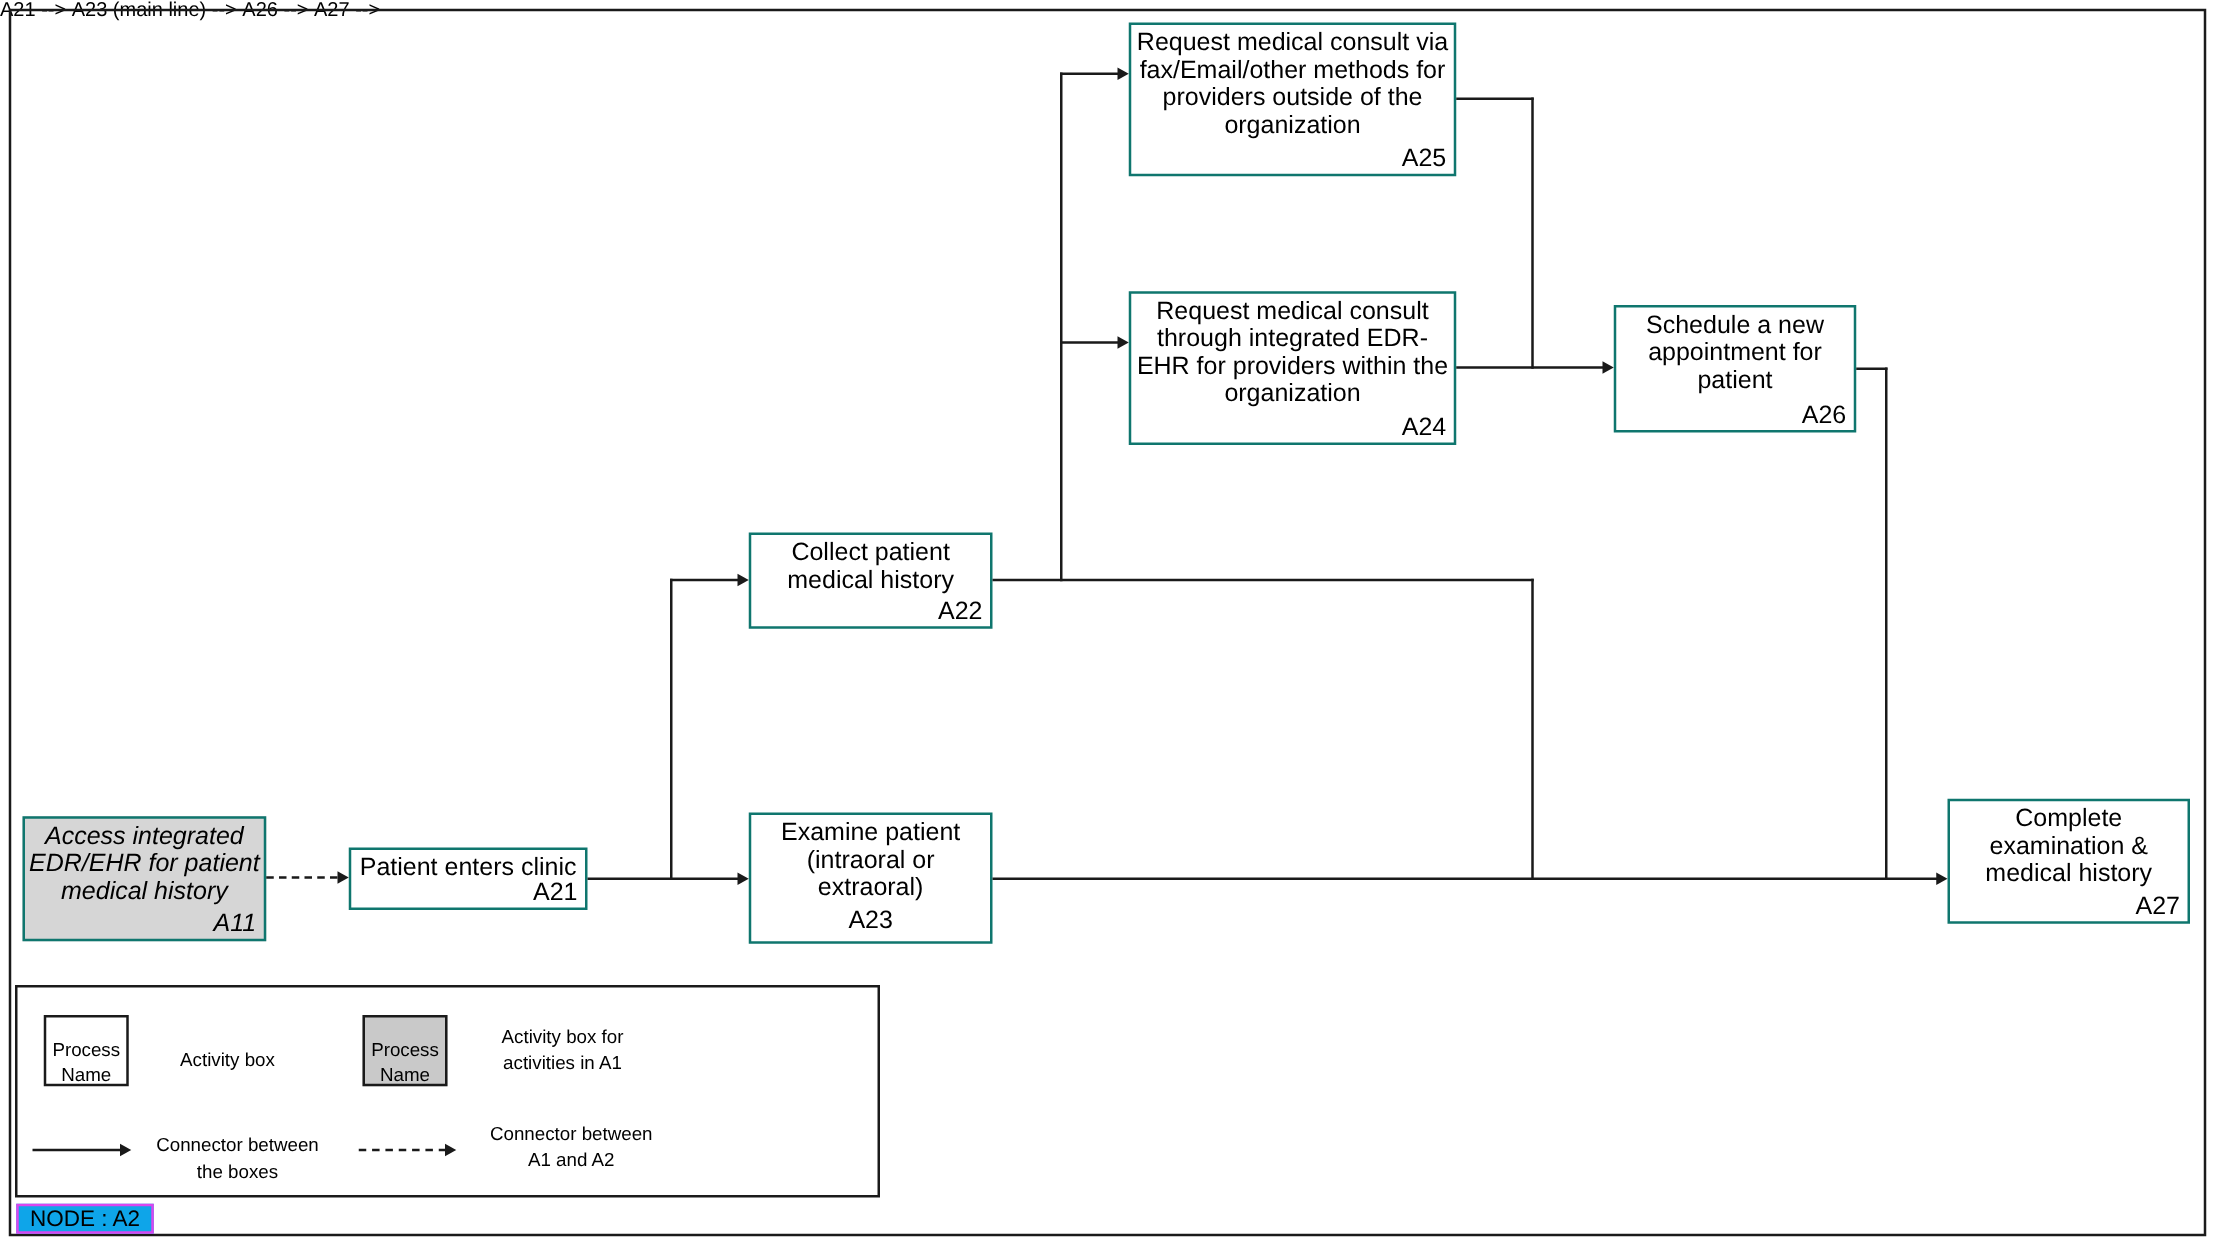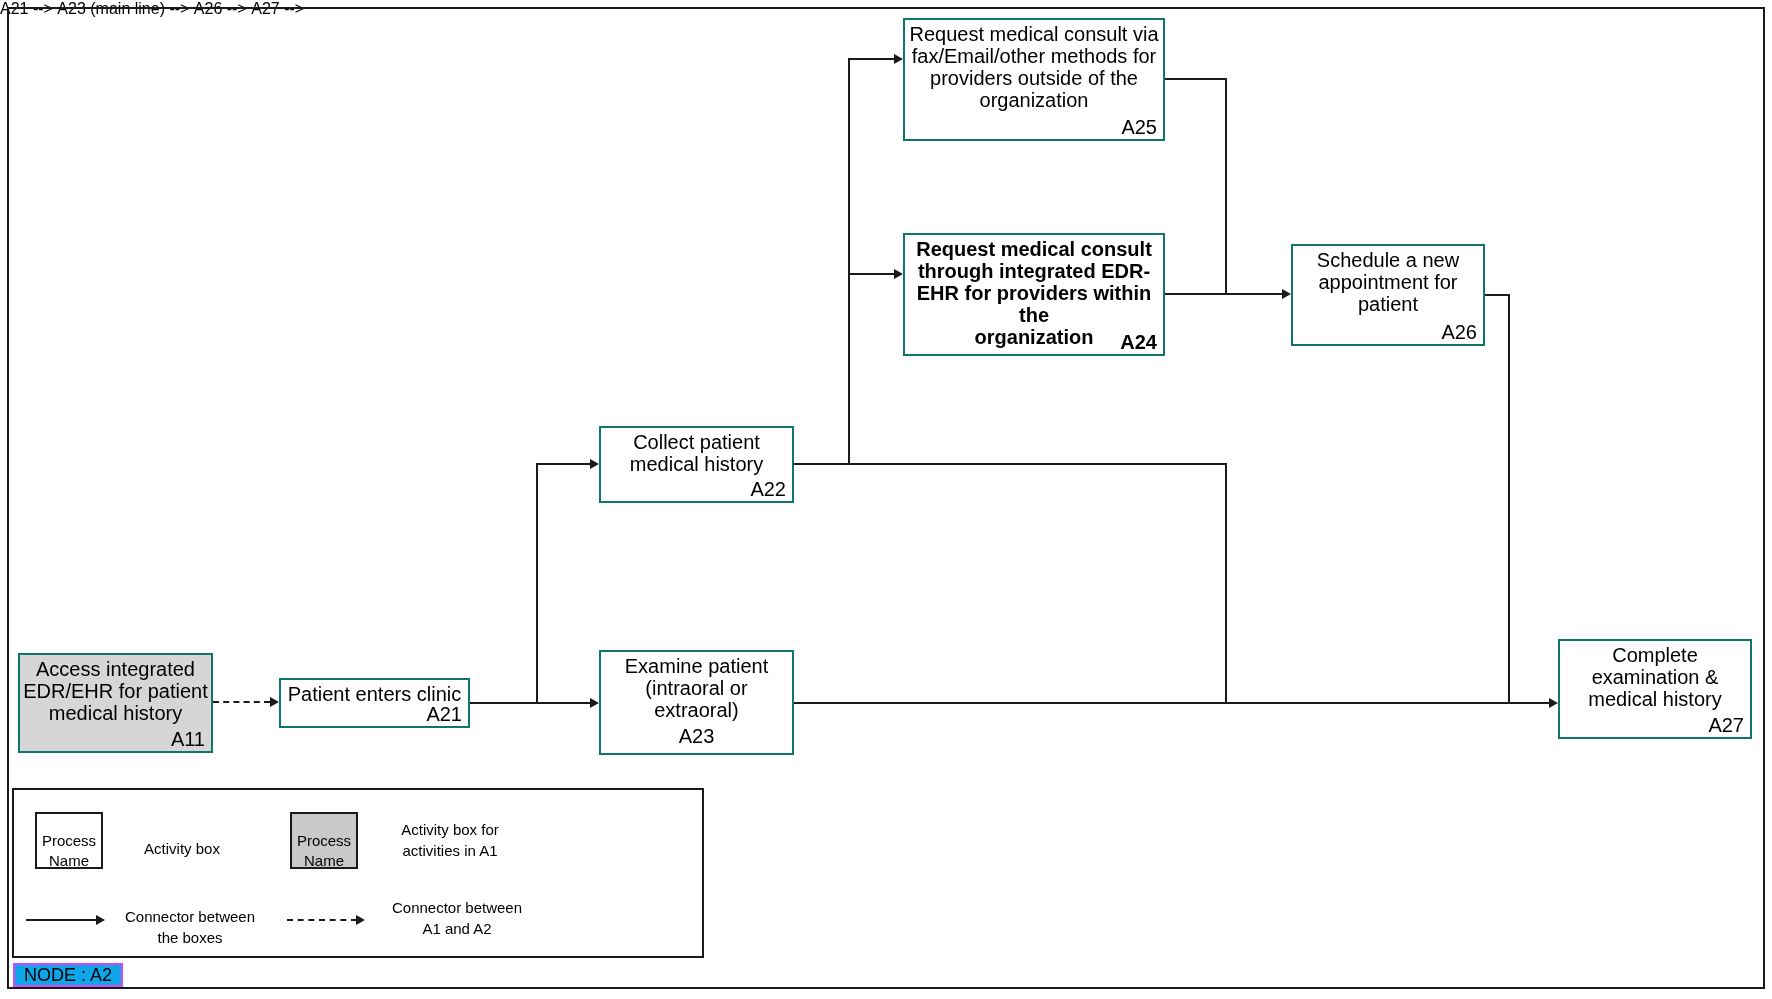--- a/index.html
+++ b/index.html
@@ -61,21 +61,21 @@
   }
 </style>
 </head>
 <body>
 
 <div class="canvas">
 
   <div class="outer-border"></div>
 
   
-  <div class="abox gray" style="left:18px; top:653px; width:195px; height:100px;">
+  <div class="abox gray" style="left:18px; top:653px; width:195px; height:100px;font-style:italic;">
     <div class="box-text">Access integrated
 EDR/EHR  for patient
 medical history</div>
     <div class="box-label">A11</div>
   </div>
 
   <div class="abox" style="left:279px; top:678px; width:191px; height:50px;">
     <div class="box-text">Patient enters clinic</div>
     <div class="box-label">A21</div>
   </div>
@@ -86,21 +86,21 @@
     <div class="box-label">A22</div>
   </div>
 
   <div class="abox" style="left:599px; top:650px; width:195px; height:105px;">
     <div class="box-text">Examine patient
 (intraoral or
 extraoral)</div>
     <div class="box-label center">A23</div>
   </div>
 
-  <div class="abox" style="left:903px; top:233px; width:262px; height:123px;font-weight:bold;">
+  <div class="abox" style="left:903px; top:233px; width:262px; height:123px;">
     <div class="box-text">Request medical consult
 through integrated EDR-
 EHR for providers within the
 organization</div>
     <div class="box-label">A24</div>
   </div>
 
   <div class="abox" style="left:903px; top:18px; width:262px; height:123px;">
     <div class="box-text">Request medical consult via
 fax/Email/other methods for

